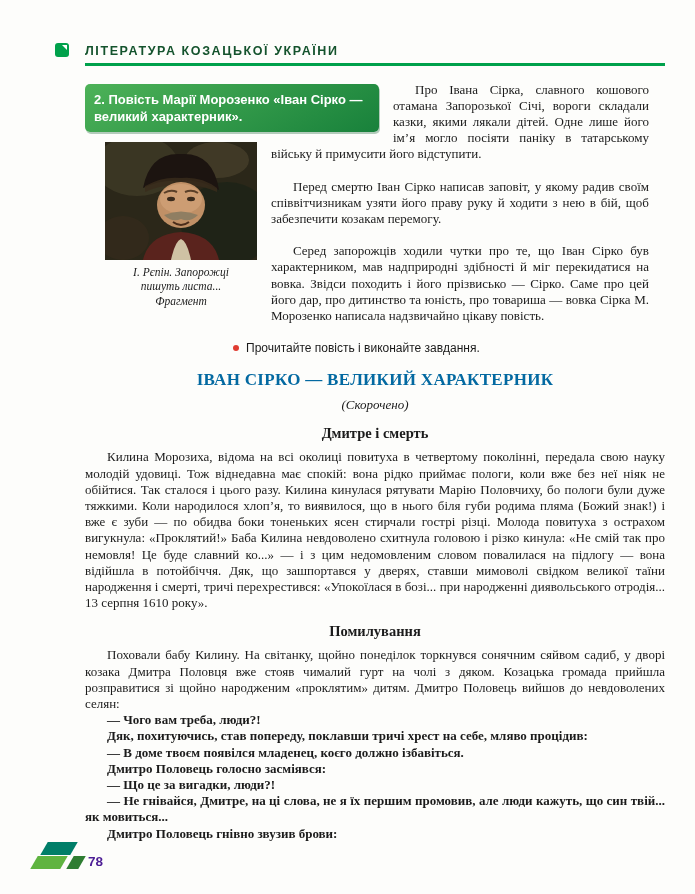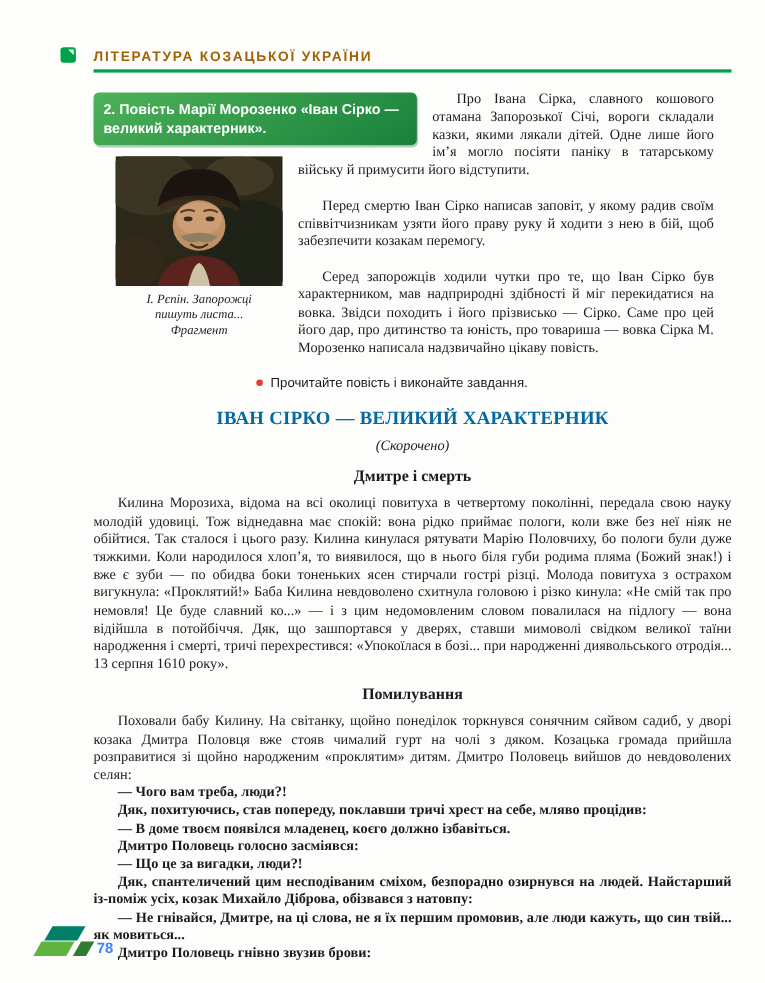--- a/index.html
+++ b/index.html
@@ -18,21 +18,21 @@
     box-sizing: border-box;
   }
 
   
   .running-header {
     position: relative;
     font-family: "Liberation Sans", sans-serif;
     font-weight: bold;
     font-size: 12.5px;
     letter-spacing: 1.6px;
-    color: #a16207;
+    color: #14532d;
   }
   .marker-icon {
     position: absolute; left: -30px; top: -1px;
     width: 14px; height: 14px;
     background: #00A14B;
     border-radius: 3px;
   }
   .marker-fold {
     position: absolute; right: 2px; top: 2px;
     width: 0; height: 0;
@@ -127,21 +127,21 @@
   .footer-logo { position: absolute; left: 28px; top: 840px; width: 70px; height: 44px; }
   .bar { position: absolute; height: 13px; width: 30px; }
   .bar-teal  { background: #007E68; transform: skewX(-30deg); left: 16px; top: 2px; }
   .bar-green { background: #5FB440; transform: skewX(-30deg); left: 6px;  top: 16px; }
   .bar-dark  { background: #2E7D32; transform: skewX(-30deg); left: 42px; top: 16px; width: 12px; }
   .page-number {
     position: absolute; left: 88px; top: 854px;
     font-family: "Liberation Sans", sans-serif;
     font-weight: bold;
     font-size: 13.5px;
-    color: #3b82f6;
+    color: #4c1d95;
   }
 </style>
 </head>
 <body>
 
 <div class="page">
 
   <div class="running-header">
     <span class="marker-icon">
         <span class="marker-fold"></span>
@@ -193,21 +193,20 @@
   <h2 class="section-heading">Дмитре і смерть</h2>
   <p class="par">Килина Морозиха, відома на всі околиці повитуха в четвертому поколінні, передала свою науку молодій удовиці. Тож віднедавна має спокій: вона рідко приймає пологи, коли вже без неї ніяк не обійтися. Так сталося і цього разу. Килина кинулася рятувати Марію Половчиху, бо пологи були дуже тяжкими. Коли народилося хлоп’я, то виявилося, що в нього біля губи родима пляма (Божий знак!) і вже є зуби — по обидва боки тоненьких ясен стирчали гострі різці. Молода повитуха з острахом вигукнула: «Проклятий!» Баба Килина невдоволено схитнула головою і різко кинула: «Не смій так про немовля! Це буде славний ко...» — і з цим недомовленим словом повалилася на підлогу — вона відійшла в потойбіччя. Дяк, що зашпортався у дверях, ставши мимоволі свідком великої таїни народження і смерті, тричі перехрестився: «Упокоїлася в бозі... при народженні диявольського отродія... 13 серпня 1610 року».</p>
 
   <h2 class="section-heading">Помилування</h2>
   <p class="par">Поховали бабу Килину. На світанку, щойно понеділок торкнувся сонячним сяйвом садиб, у дворі козака Дмитра Половця вже стояв чималий гурт на чолі з дяком. Козацька громада прийшла розправитися зі щойно народженим «проклятим» дитям. Дмитро Половець вийшов до невдоволених селян:</p>
   <p class="par bold">— Чого вам треба, люди?!</p>
   <p class="par bold">Дяк, похитуючись, став попереду, поклавши тричі хрест на себе, мляво процідив:</p>
   <p class="par bold">— В доме твоєм появілся младенец, коєго должно ізбавіться.</p>
   <p class="par bold">Дмитро Половець голосно засміявся:</p>
   <p class="par bold">— Що це за вигадки, люди?!</p>
-  <p class="par bold">Дяк, спантеличений цим несподіваним сміхом, безпорадно озирнувся на людей. Найстарший із-поміж усіх, козак Михайло Діброва, обізвався з натовпу:</p>
   <p class="par bold">— Не гнівайся, Дмитре, на ці слова, не я їх першим промовив, але люди кажуть, що син твій... як мовиться...</p>
   <p class="par bold">Дмитро Половець гнівно звузив брови:</p>
 
 </div>
 
 <div class="footer-logo">
   <div class="bar bar-teal"></div>
   <div class="bar bar-green"></div>
   <div class="bar bar-dark"></div>
 </div>

